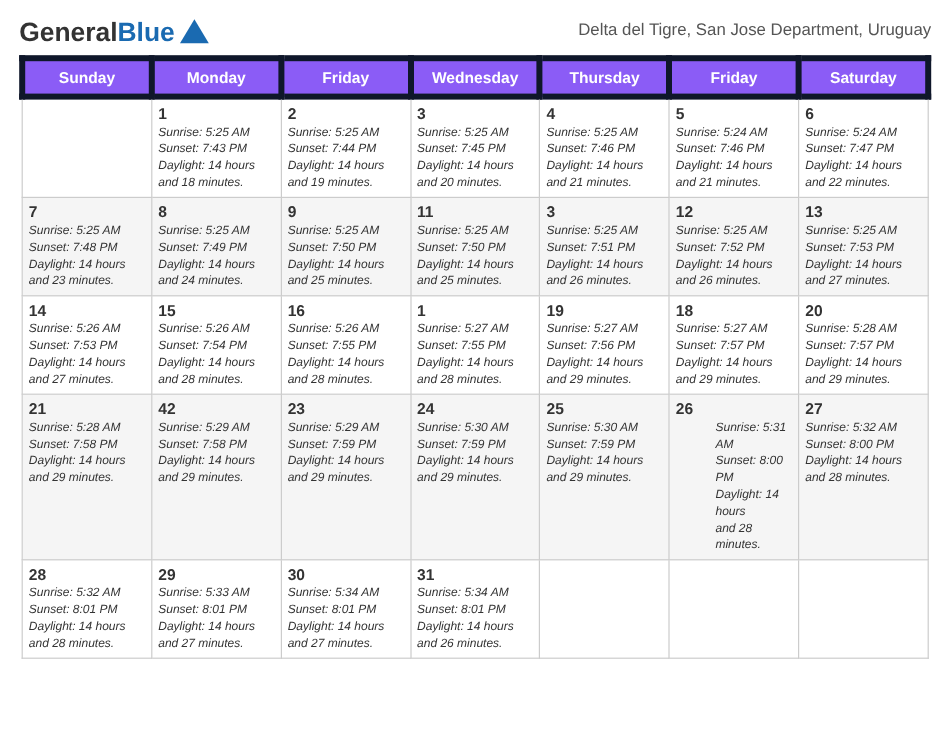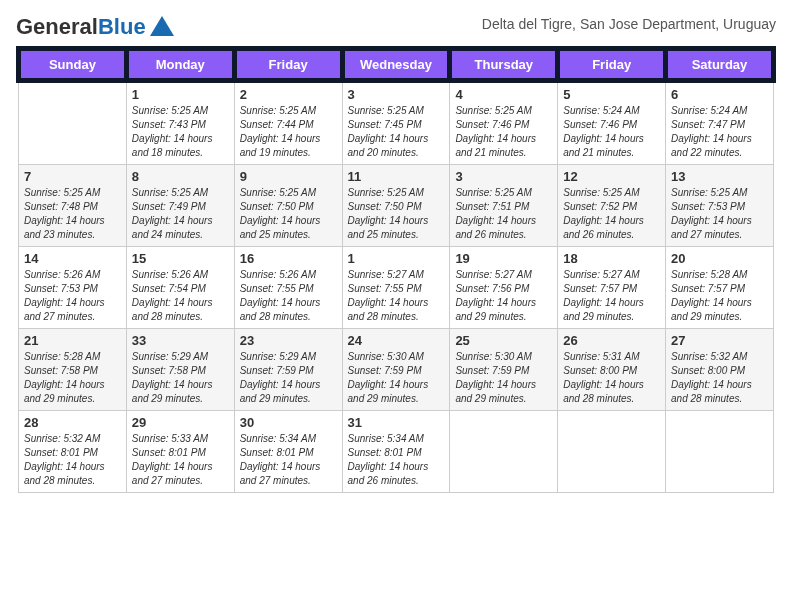--- a/index.html
+++ b/index.html
@@ -262,21 +262,21 @@
       </tr>
       <tr>
         <td>
           <span class="day-num">21</span>
           <div class="day-info" style="white-space: pre-line;">Sunrise: 5:28 AM
 Sunset: 7:58 PM
 Daylight: 14 hours
 and 29 minutes.</div>
         </td>
         <td>
-          <span class="day-num">33</span>
+          <span class="day-num">42</span>
           <div class="day-info" style="white-space: pre-line;">Sunrise: 5:29 AM
 Sunset: 7:58 PM
 Daylight: 14 hours
 and 29 minutes.</div>
         </td>
         <td>
           <span class="day-num">23</span>
           <div class="day-info" style="white-space: pre-line;">Sunrise: 5:29 AM
 Sunset: 7:59 PM
 Daylight: 14 hours
@@ -291,21 +291,21 @@
         </td>
         <td>
           <span class="day-num">25</span>
           <div class="day-info" style="white-space: pre-line;">Sunrise: 5:30 AM
 Sunset: 7:59 PM
 Daylight: 14 hours
 and 29 minutes.</div>
         </td>
         <td>
           <span class="day-num">26</span>
-          <div class="day-info" style="white-space: pre-line;">Sunrise: 5:31 AM
+          <div class="day-info" style="white-space: pre-line; margin-left: 33px;">Sunrise: 5:31 AM
 Sunset: 8:00 PM
 Daylight: 14 hours
 and 28 minutes.</div>
         </td>
         <td>
           <span class="day-num">27</span>
           <div class="day-info" style="white-space: pre-line;">Sunrise: 5:32 AM
 Sunset: 8:00 PM
 Daylight: 14 hours
 and 28 minutes.</div>

